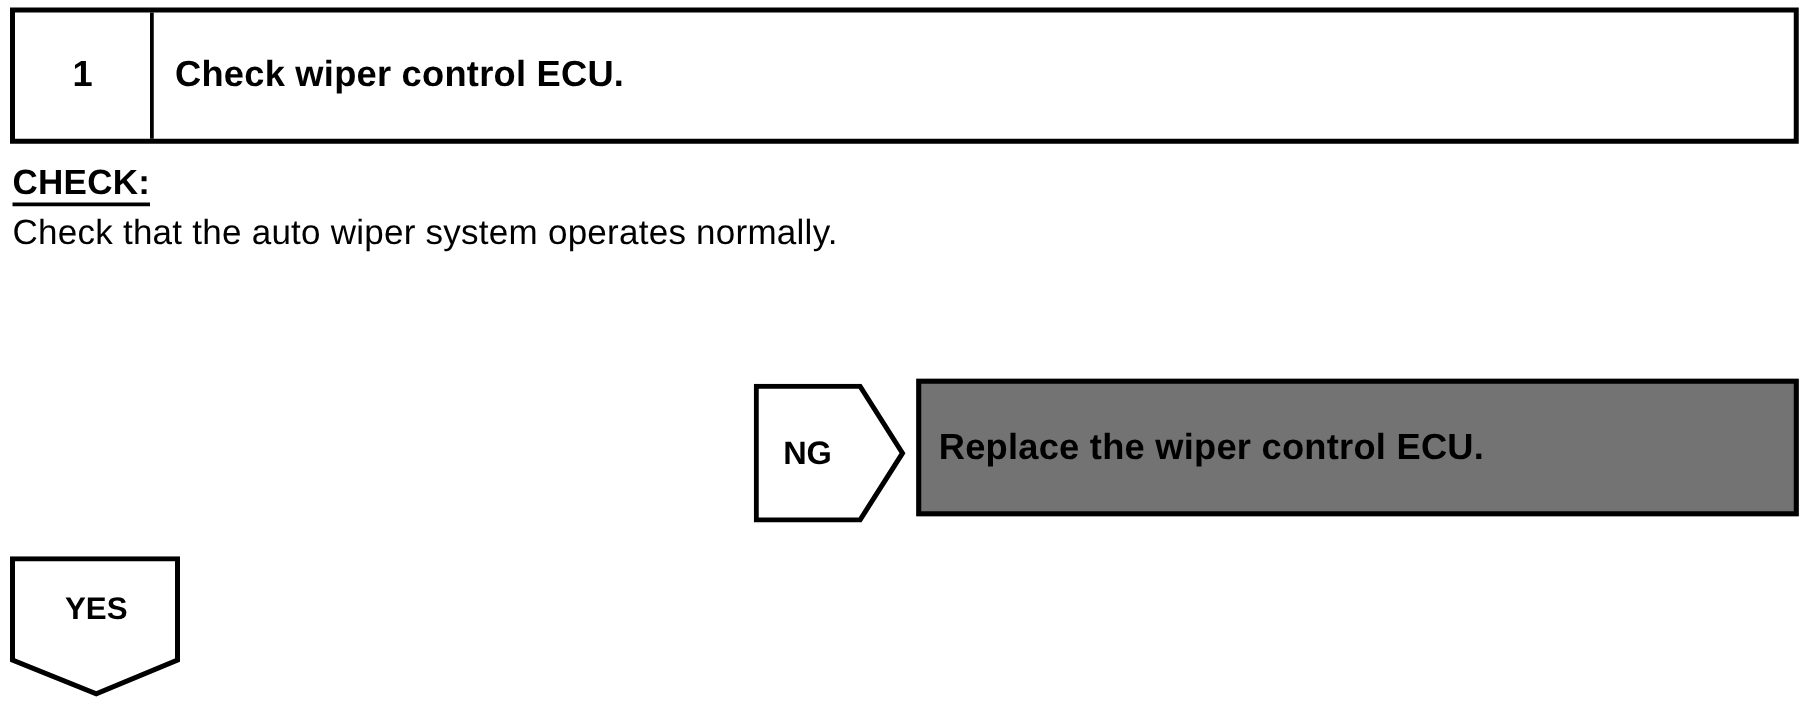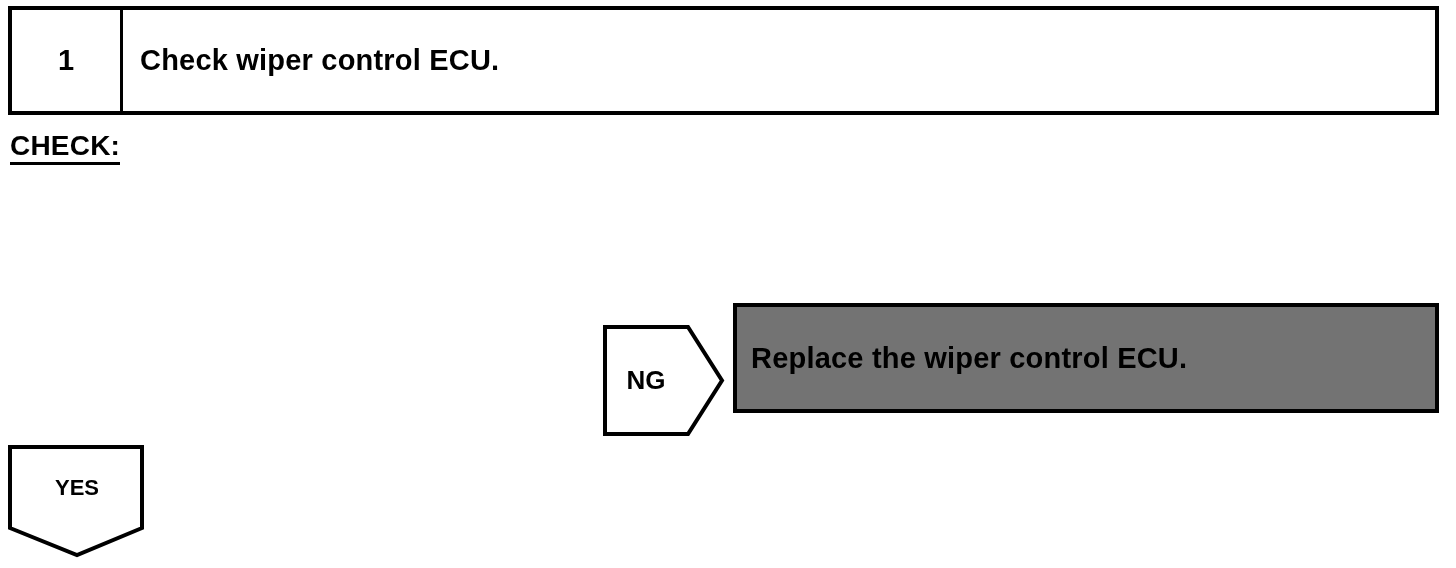--- a/index.html
+++ b/index.html
@@ -69,21 +69,20 @@
     text-align: right;
   }
 
   
   .ng-shape {
     position: absolute;
     left: 603px;
     top: 307px;
     width: 122px;
     height: 134px;
-    margin-top: 18px;
   }
   .ng-shape svg { display: block; }
   .ng-label {
     position: absolute;
     left: 0;
     top: 0;
     width: 86px;
     height: 111px;
     display: flex;
     align-items: center;
@@ -121,36 +120,37 @@
   .yes-shape svg { display: block; }
   .yes-label {
     position: absolute;
     left: 0;
     top: 0;
     width: 138px;
     height: 85px;
     display: flex;
     align-items: center;
     justify-content: center;
-    font-size: 22px;
+    font-size: 25px;
     font-weight: bold;
   }
 </style>
 </head>
 <body>
 
 <div class="page">
 
   <div class="step-box">
     <div class="step-num">1</div>
     <div class="step-title">Check wiper control ECU.</div>
   </div>
 
   <div class="body-text">
     <div><span class="check-label-span">CHECK:</span></div>
+    <div>Check that the auto wiper system operates normally.</div>
   </div>
 
   <div class="ng-shape">
     <svg width="122" height="111" viewBox="0 0 122 111">
       <polygon points="2,2 85,2 119,55.5 85,109 2,109" fill="#ffffff" stroke="#000000" stroke-width="4" stroke-linejoin="miter"></polygon>
     </svg>
     <span class="ng-label">NG</span>
   </div>
 
   <div class="ng-action-box">

